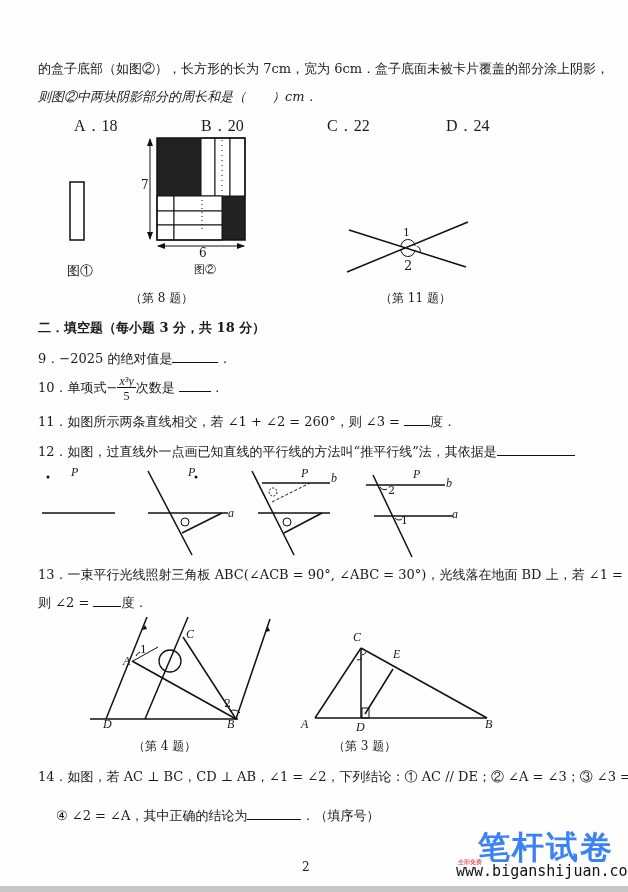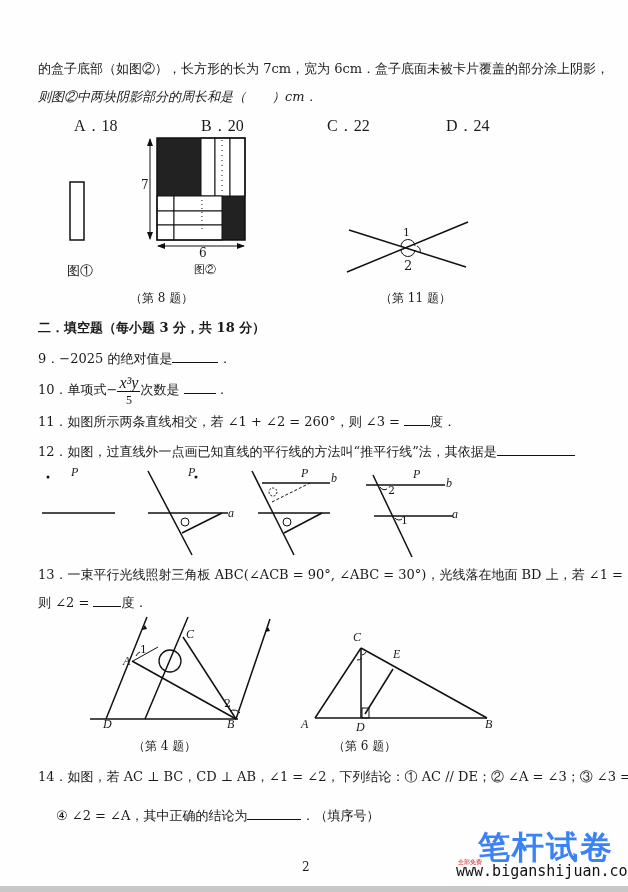--- a/index.html
+++ b/index.html
@@ -8,21 +8,21 @@
       font-family:"DejaVu Serif","Liberation Serif",serif; color:#1a1a1a;
     }
     .line { position:absolute; left:38px; font-size:13px; white-space:nowrap; }
     .math { font-family:"Liberation Serif",serif; font-style:italic; }
     .opt { position:absolute; font-size:16px; font-family:"Liberation Serif",serif;margin-left:24px; }
     .caption { position:absolute; font-size:12px; white-space:nowrap; }
     .blank { display:inline-block; border-bottom:1px solid #111; height:12px; vertical-align:baseline; }
     svg { position:absolute; overflow:visible; }
     .bold { font-weight:bold; }
     .frac { display:inline-block; vertical-align:middle; text-align:center; font-family:"Liberation Serif",serif; font-style:italic; line-height:1; }
-    .frac .num { display:block; border-bottom:1px solid #111; padding:0 2px; font-size:16px; }
+    .frac .num { display:block; border-bottom:1px solid #111; padding:0 2px; font-size:12px; }
     .frac .den { display:block; font-size:12px; font-style:normal; padding-top:2px; }
     .watermark-title { position:absolute; left:478px; top:826px; font-size:32px; font-family:"DejaVu Sans",sans-serif; font-weight:bold; color:#3b82f6; letter-spacing:2px; }
     .watermark-url { position:absolute; left:456px; top:862px; font-size:15px; font-family:"DejaVu Sans Mono","Liberation Mono",monospace; color:#111; }
     .watermark-free { position:absolute; left:458px; top:858px; font-size:6px; color:#d11; font-family:"DejaVu Sans",sans-serif; }
     .bottom-bar { position:absolute; left:0; top:886px; width:628px; height:6px; background:#c8c8c8; }
     .page-num { position:absolute; left:302px; top:860px; font-size:12px; }
   </style>
 </head>
 <body>
 
@@ -178,21 +178,21 @@
   <line x1="55" y1="84" x2="83" y2="39" stroke="#111" stroke-width="1.5"></line>
   <rect x="52" y="78" width="7" height="10" fill="none" stroke="#111"></rect>
   <path d="M 47 30 A 6 6 0 0 0 52 28" fill="none" stroke="#111"></path>
   <path d="M 52 25 A 5 5 0 0 0 56 22" fill="none" stroke="#111"></path>
 </svg>
 <div class="caption math" style="left:353px; top:630px;">C</div>
 <div class="caption math" style="left:393px; top:647px;">E</div>
 <div class="caption math" style="left:301px; top:717px;">A</div>
 <div class="caption math" style="left:356px; top:720px;">D</div>
 <div class="caption math" style="left:485px; top:717px;">B</div>
-<div class="caption" style="left:333px; top:738px;">（第 6 题）</div>
+<div class="caption" style="left:333px; top:738px;">（第 3 题）</div>
 
 <div class="line" style="top:768px;">
   <span>14．</span><span>如图，若 AC ⊥ BC，CD ⊥ AB，∠1 = ∠2，下列结论：① AC // DE；② ∠A = ∠3；③ ∠3 = ∠EDB；</span>
 </div>
 <div class="line" style="top:796px; left:56px;margin-top:11px;">
   <span>④ ∠2 = ∠A，其中正确的结论为</span><span class="blank" style="width:54px;"></span><span>．（填序号）</span>
 </div>
 
 <div class="page-num">2</div>
 <div class="watermark-title">笔杆试卷</div>

